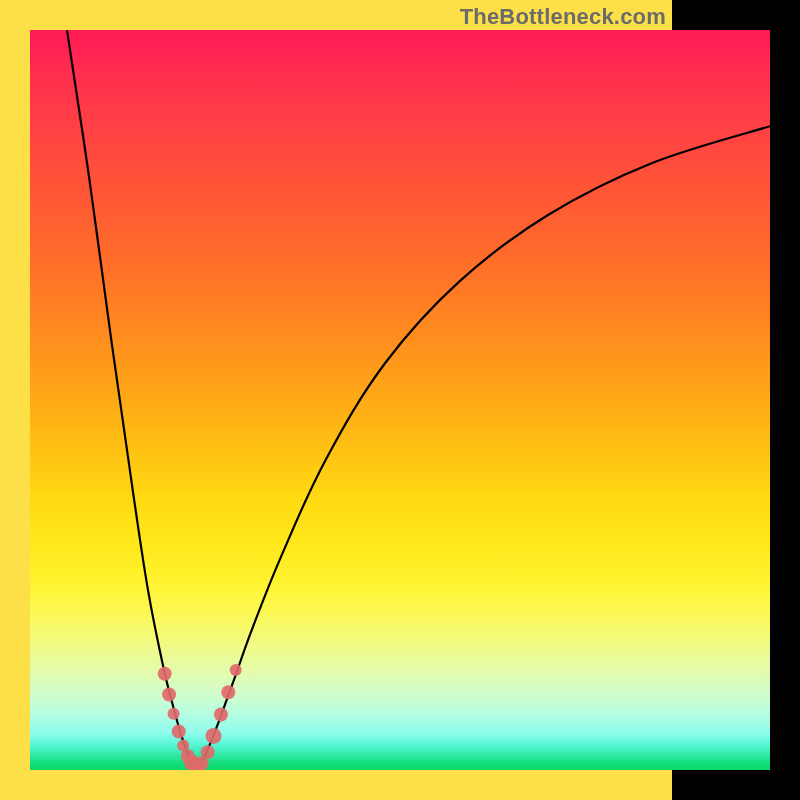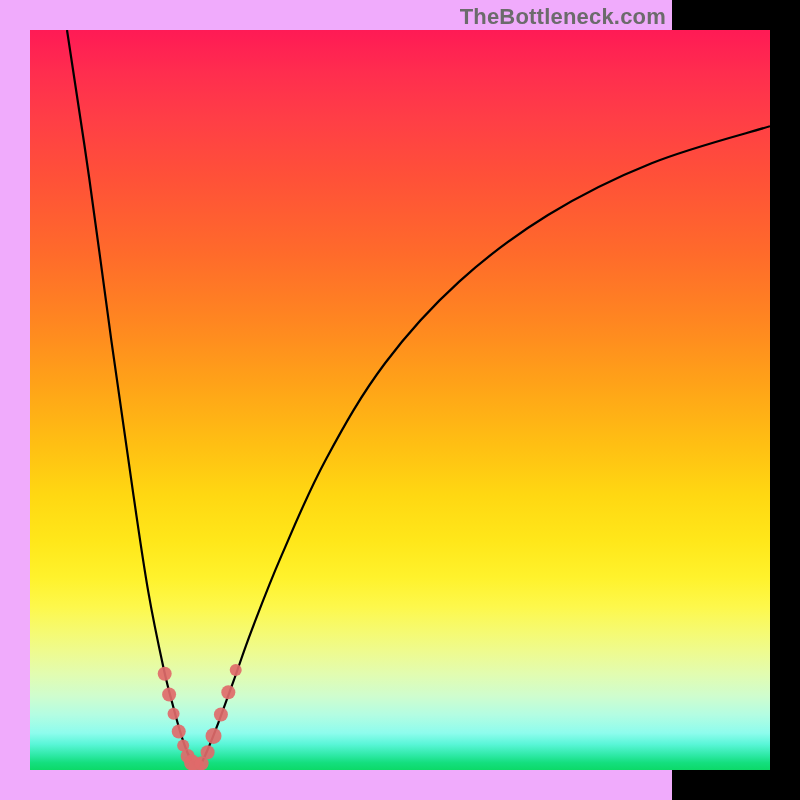--- a/index.html
+++ b/index.html
@@ -9,21 +9,21 @@
     height: 800px;
     overflow: hidden;
     background: #000;
     font-family: Arial, Helvetica, sans-serif;
   }
   .frame {
     position: absolute;
     left: 0; top: 0;
     width: 672px;
     height: 800px;
-    background: #f0abfc;
+    background: #fde047;
   }
   .plot {
     position: absolute;
     left: 30px;
     top: 30px;
     width: 740px;
     height: 740px;
     overflow: hidden;
   }
   .gradient {

